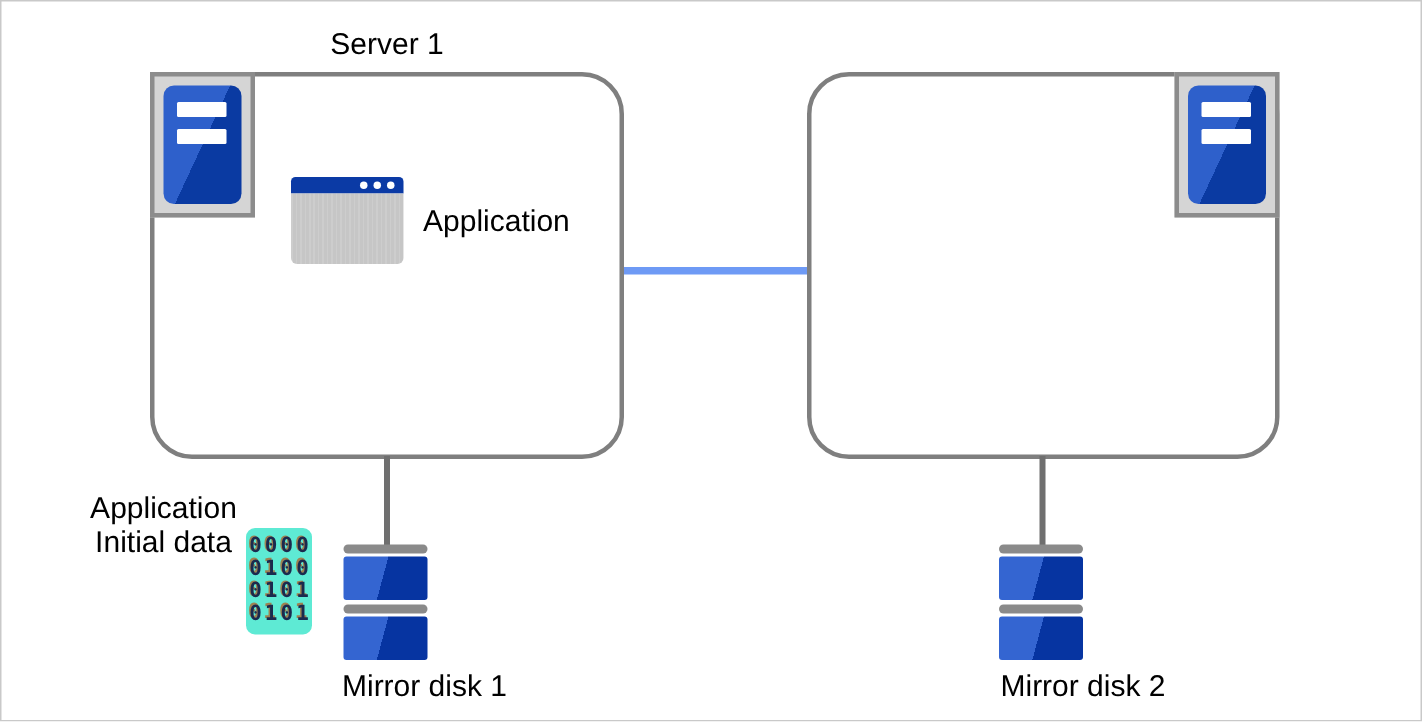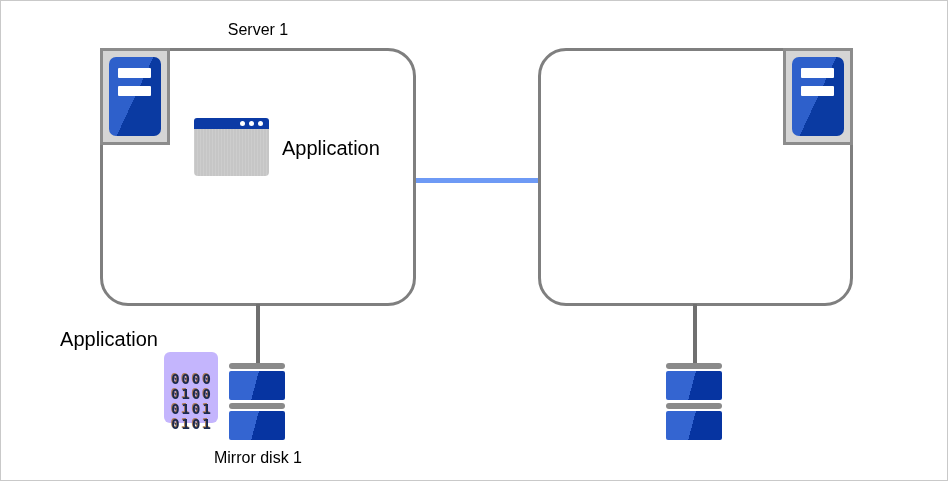--- a/index.html
+++ b/index.html
@@ -7,21 +7,21 @@
     position:relative;
     width:946px;height:479px;
     border:1px solid #c9c9c9;
     background:#ffffff;
     font-family:"Liberation Sans", sans-serif;
     color:#000;
     overflow:hidden;
   }
   .abs{position:absolute;}
   .server-title{
-    font-size:16px;line-height:24px;text-align:center;
+    font-size:20px;line-height:24px;text-align:center;
   }
   .server-box{
     border:3px solid #7f7f7f;border-radius:28px;
     box-sizing:border-box;background:#fff;
   }
   .icon-panel{
     background:#d5d5d5;border:3px solid #8c8c8c;
     box-sizing:border-box;
     display:flex;align-items:center;justify-content:center;
     z-index:3;
@@ -55,29 +55,29 @@
   .disk{width:56px;}
   .disk-bar{
     width:56px;height:6px;background:#8a8a8a;border-radius:3px;
   }
   .disk-body{
     width:56px;height:29px;border-radius:2px;
     background:linear-gradient(105deg,#3465d1 47%,#0634a1 47%);
     margin-top:2px;margin-bottom:3px;
   }
   .disk-label{
-    font-size:16px;line-height:24px;text-align:center;width:160px;
+    font-size:20px;line-height:24px;text-align:right;width:160px;
   }
   .initial-data-label{
     width:140px;text-align:center;font-size:20px;line-height:23px;
   }
   .binary-icon{
-    width:54px;height:71px;background:#c4b5fd;border-radius:6px;
+    width:44px;height:71px;background:#5eead4;border-radius:6px;
     display:flex;flex-direction:column;align-items:center;
-    padding-top:20px;box-sizing:border-box;
+    padding-top:5px;box-sizing:border-box;
   }
   .binary-row{
     font-family:"DejaVu Sans Mono", monospace;
     font-weight:bold;font-size:14px;line-height:15px;
     letter-spacing:2px;text-indent:2px;
     color:#1b2a4e;
     text-shadow:-1px -1px 0 rgba(168,112,58,0.85);
   }
 </style>
 </head>
@@ -125,23 +125,25 @@
     <div class="disk-body"></div>
   </div>
   <div class="abs disk-label" style="left:177px;top:445px;">Mirror disk 1</div>
 
   <div class="abs disk" style="left:665px;top:362px;">
     <div class="disk-bar"></div>
     <div class="disk-body"></div>
     <div class="disk-bar"></div>
     <div class="disk-body"></div>
   </div>
+  <div class="abs disk-label" style="left:616px;top:445px;">Mirror disk 2</div>
 
   <div class="abs initial-data-label" style="left:38px;top:327px;">
     <div>Application</div>
+    <div>Initial data</div>
   </div>
 
   <div class="abs binary-icon" style="left:163px;top:351px;">
     <div class="binary-row">0000</div>
     <div class="binary-row">0100</div>
     <div class="binary-row">0101</div>
     <div class="binary-row">0101</div>
   </div>
 
 </div>

